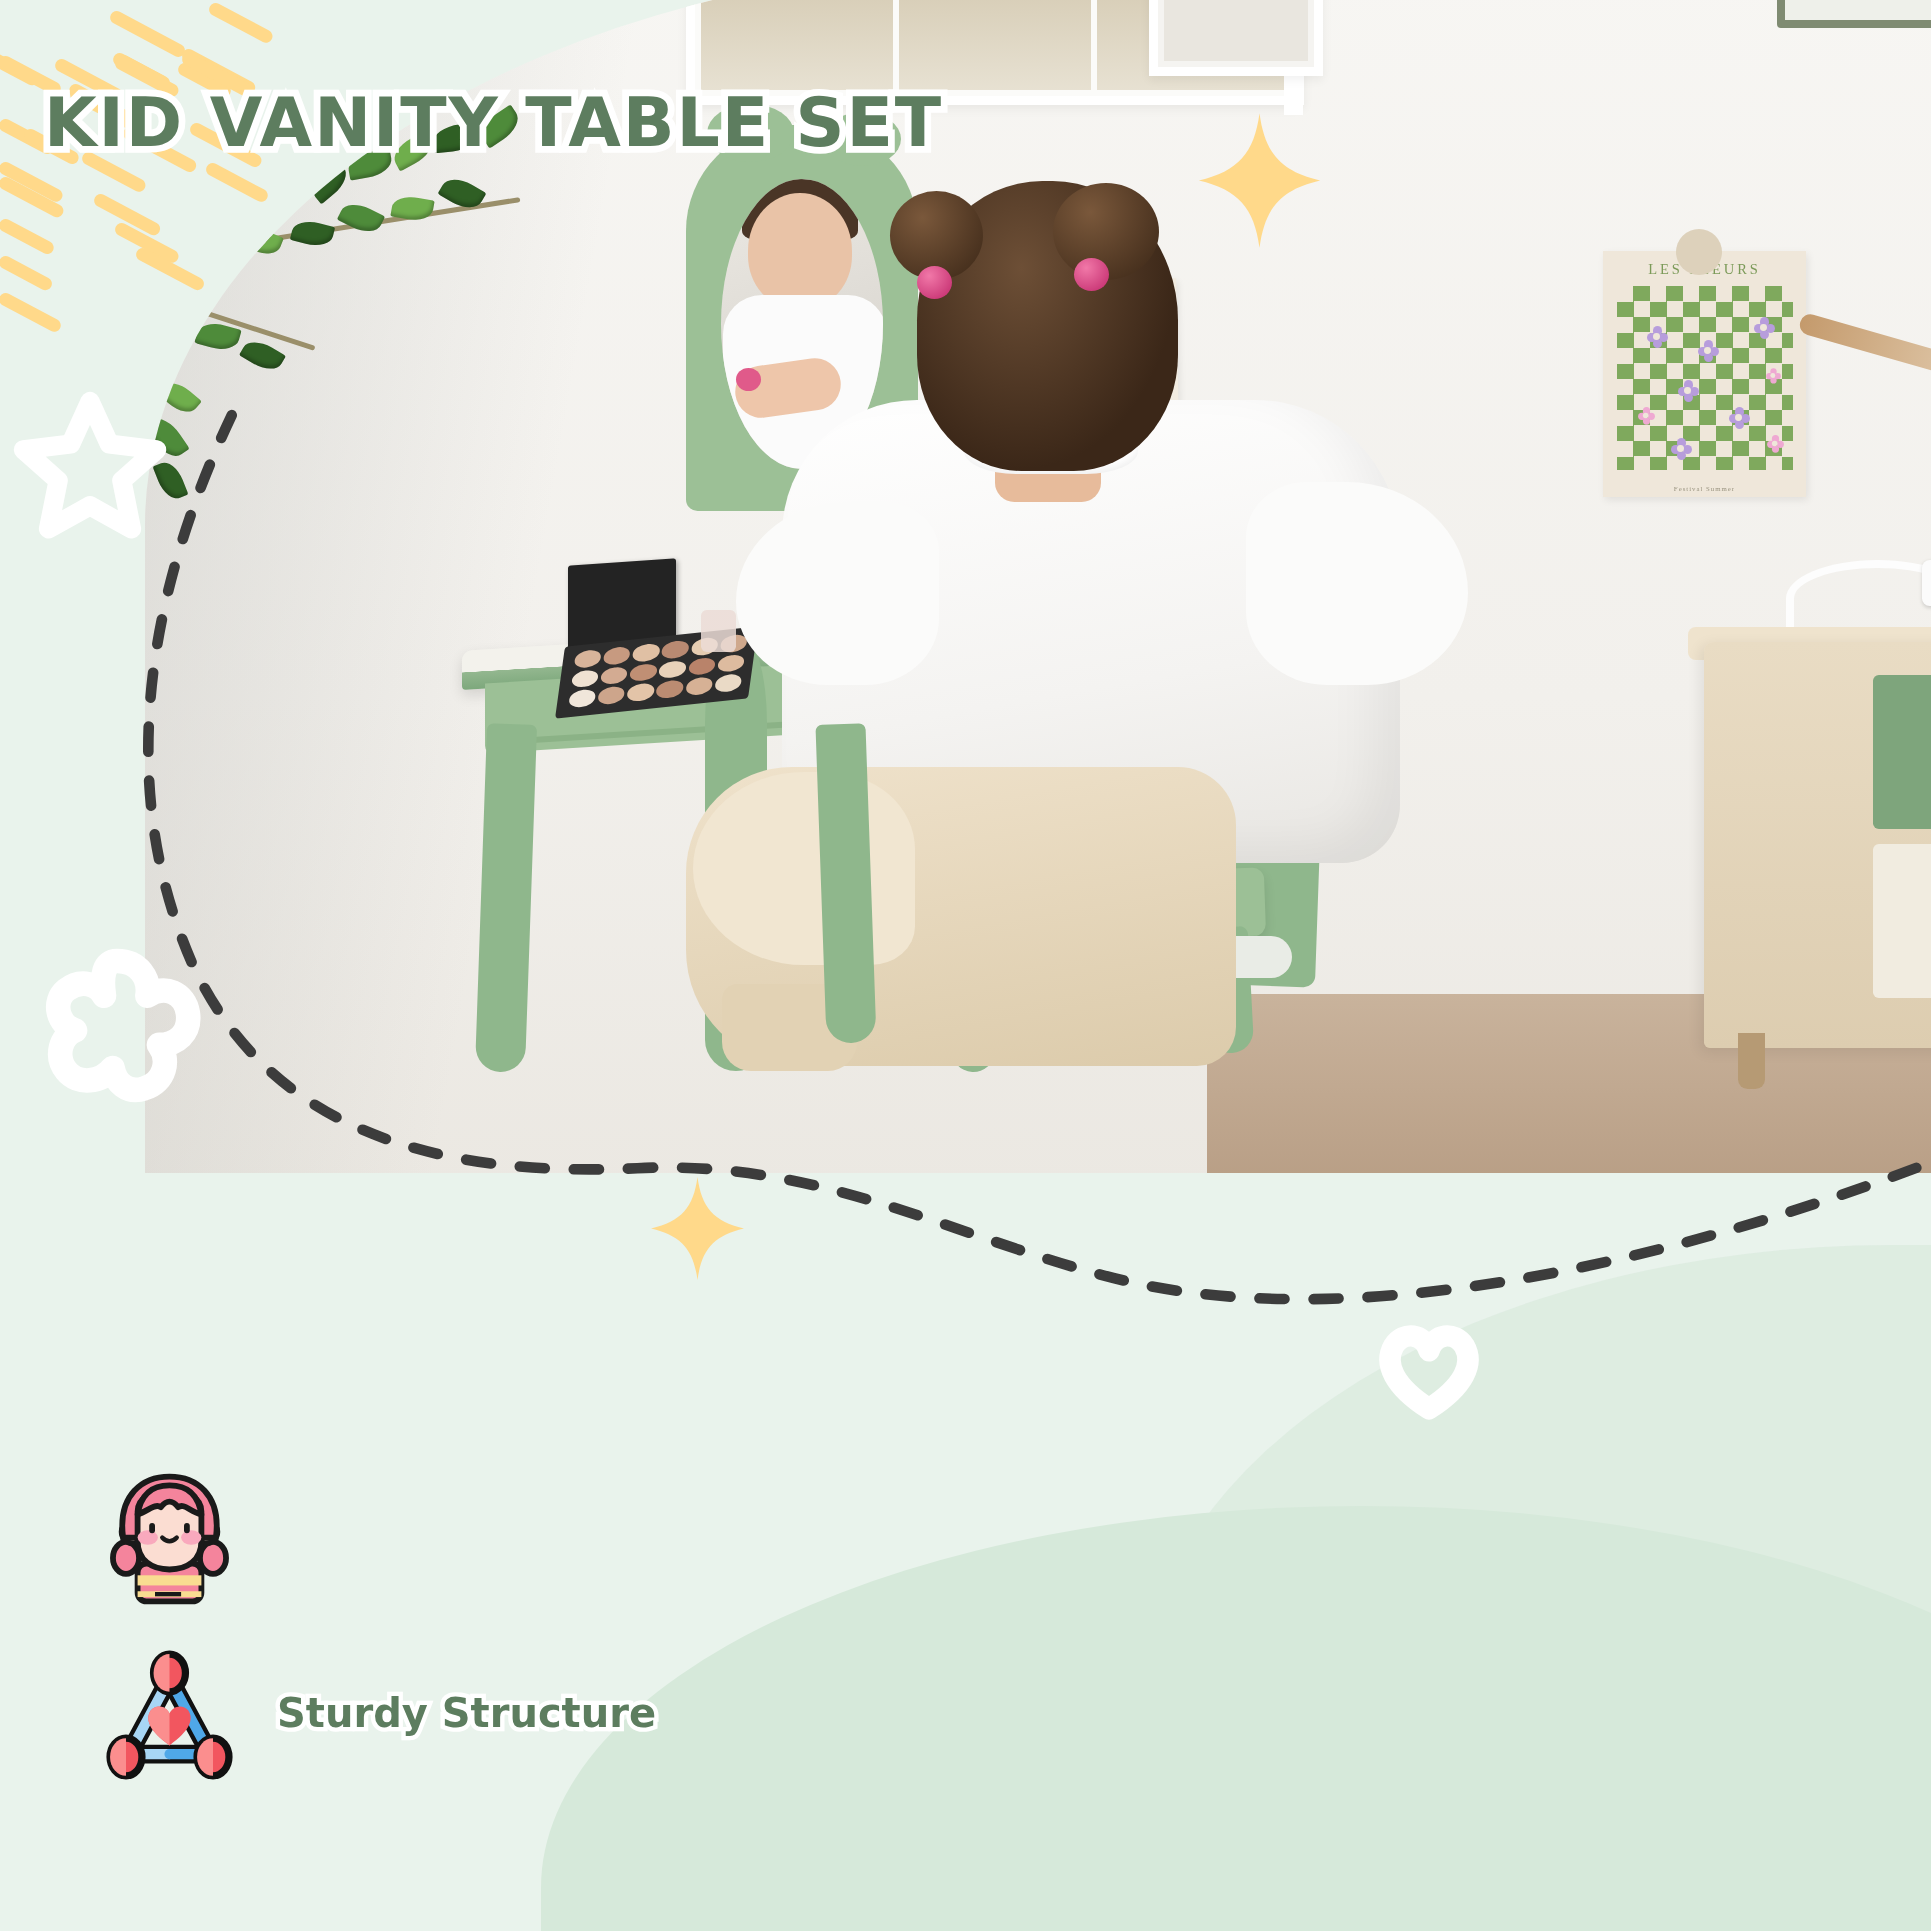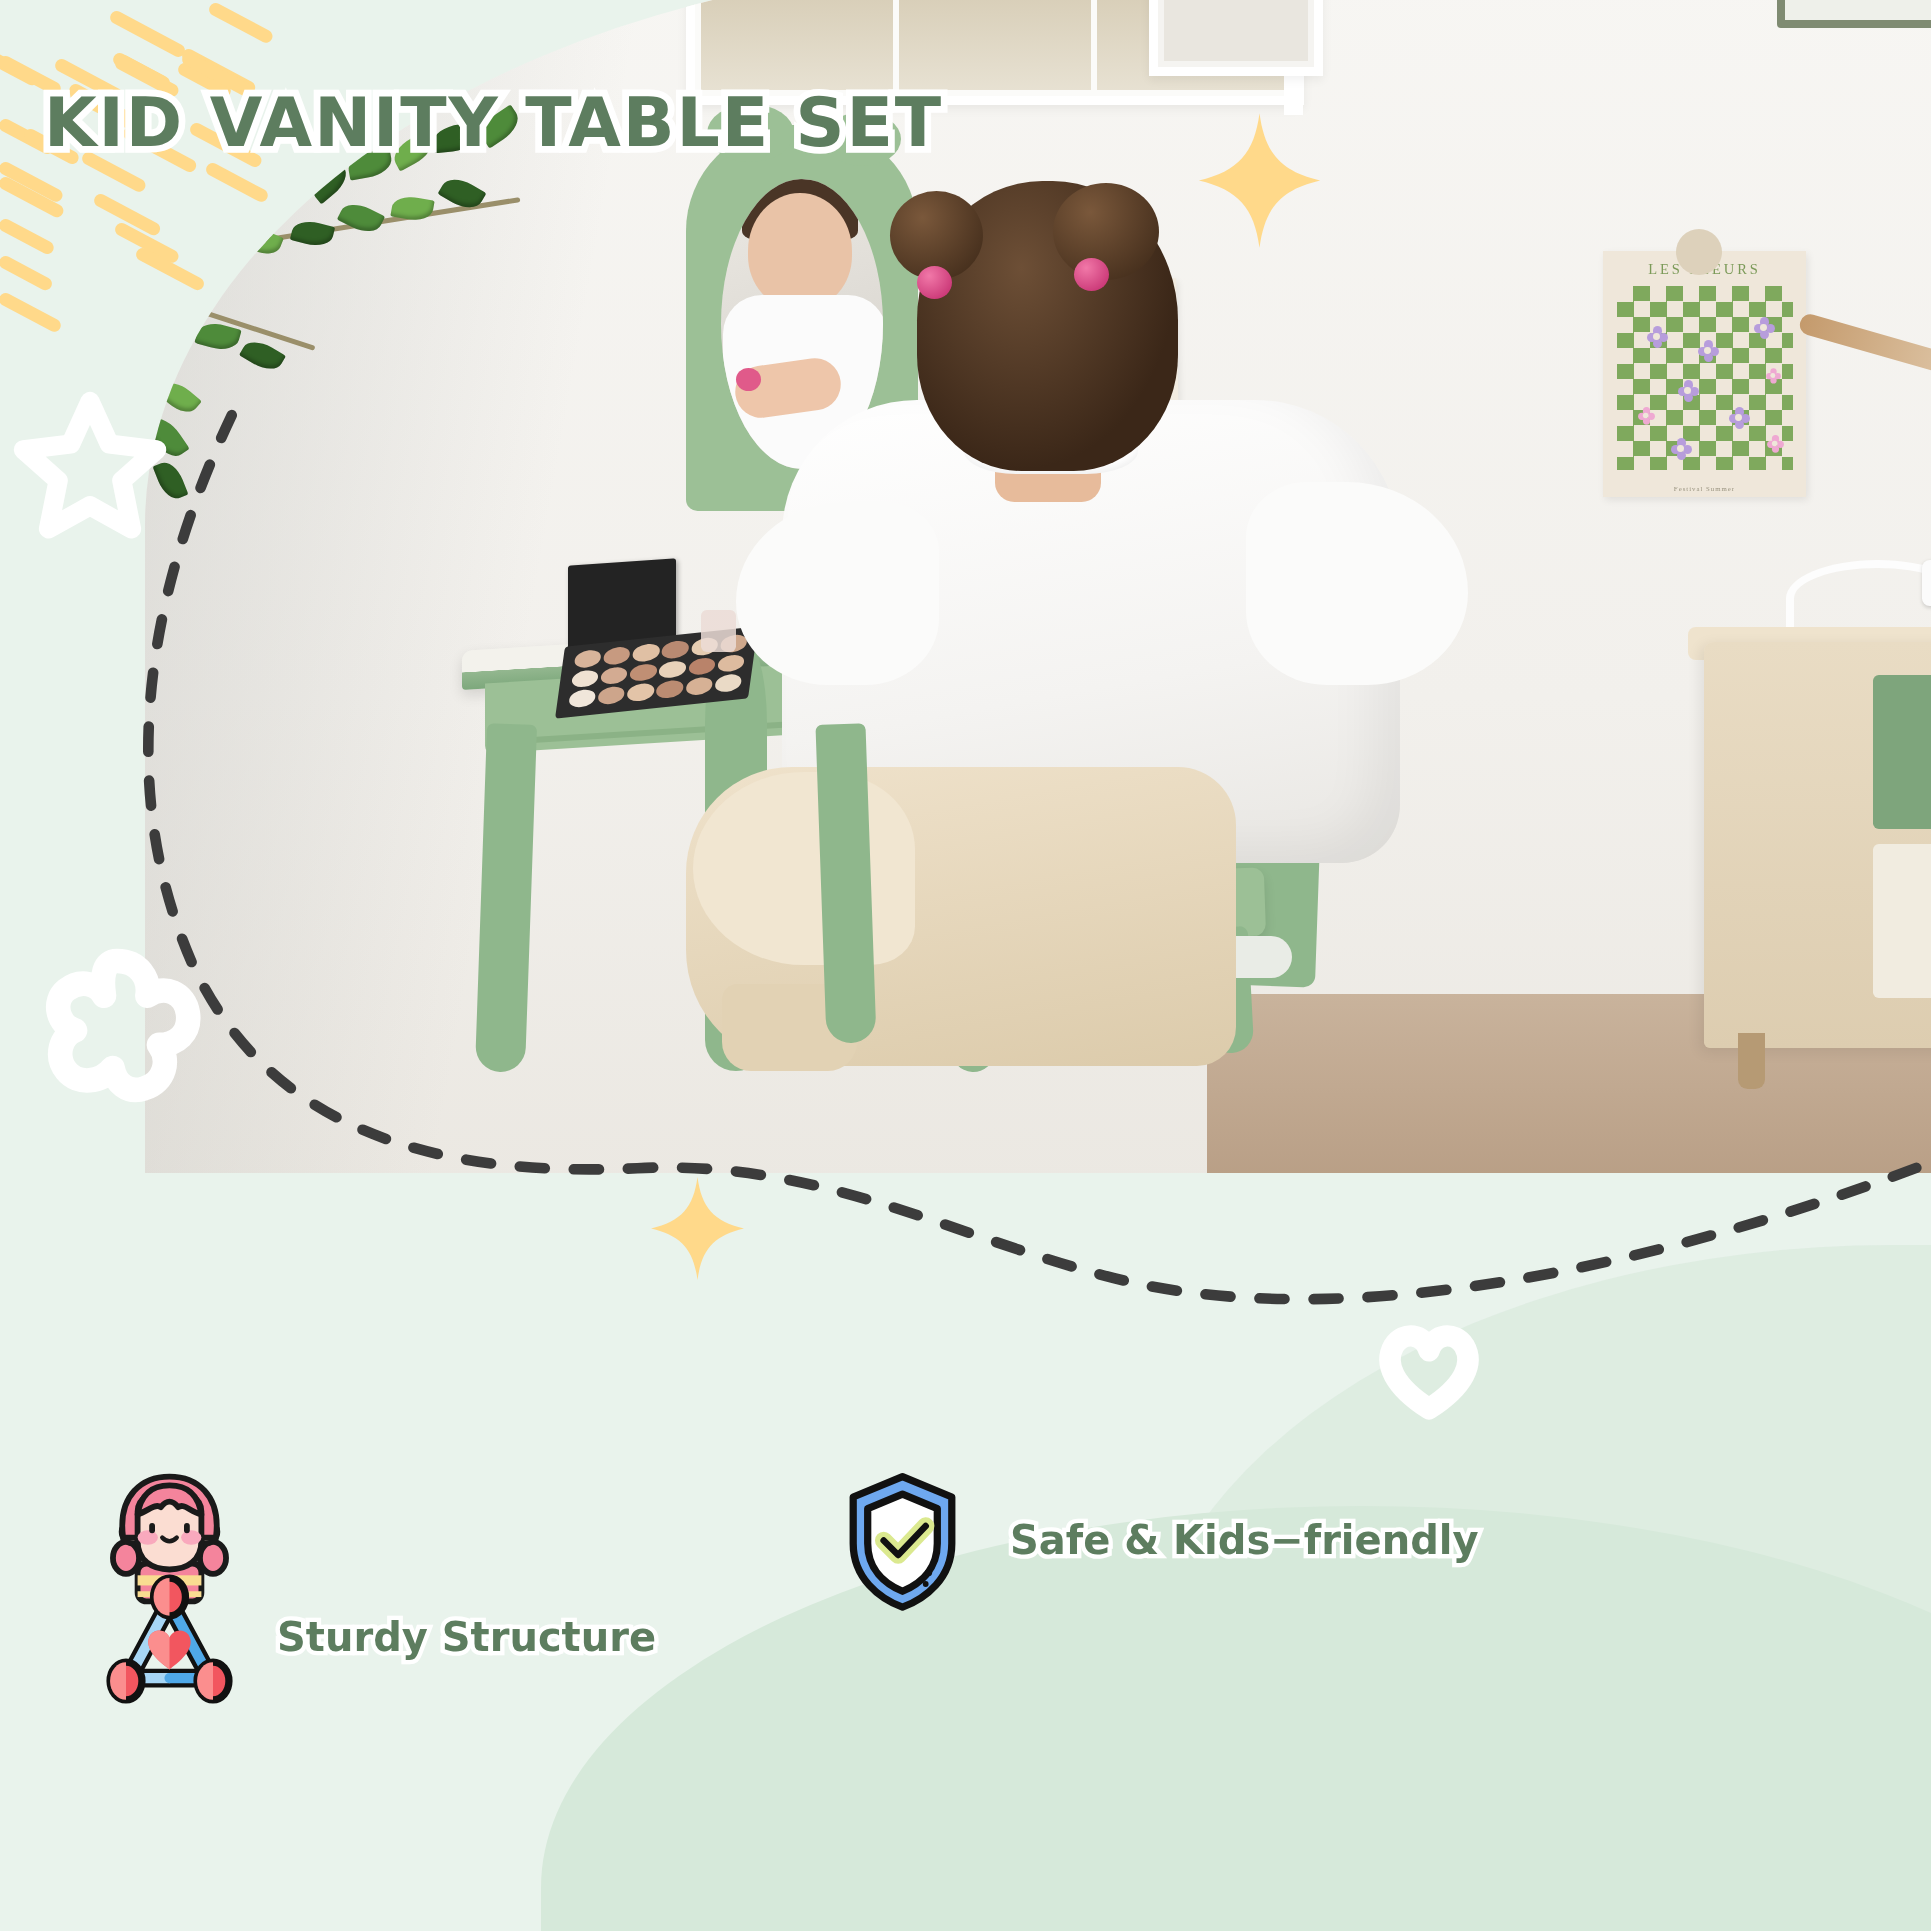--- a/index.html
+++ b/index.html
@@ -364,21 +364,21 @@
   .feature .f-label {
     font-family:"DejaVu Sans", sans-serif;
     font-size:40px; font-weight:bold;
     color:#5d7d5f; line-height:1.12;
     -webkit-text-stroke:8.7px #ffffff;
     paint-order:stroke fill;
     white-space:pre-line;
   }
   .f1 { left:97px; top:1468px; }
   .f2 { left:830px; top:1468px; }
-  .f3 { left:97px; top:1565px; }
+  .f3 { left:97px; top:1641px; }
   .f4 { left:830px; top:1641px; }
   .ficon { width:145px; height:145px; flex:0 0 145px; position:relative; }
 
   
   .deco { position:absolute; pointer-events:none; }
   .dash-line { position:absolute; background:#ffd98a; border-radius:7.7px; height:12.6px; transform-origin:left center; }
 </style>
 </head>
 <body>
 
@@ -676,33 +676,20 @@
         <ellipse cx="65" cy="48" rx="7" ry="5" fill="#f9a9bd"></ellipse>
 
         <rect x="36" y="38" width="4" height="7" rx="2" fill="#1a1a1a"></rect>
         <rect x="60" y="38" width="4" height="7" rx="2" fill="#1a1a1a"></rect>
 
         <path d="M45 48 Q50 53 55 48" fill="none" stroke="#1a1a1a" stroke-width="3" stroke-linecap="round"></path>
       </svg>
     </div>
   </div>
 
-  <div class="feature f2">
-    <div class="ficon">
-      <svg width="145" height="145" viewBox="0 0 100 100">
-        <path d="M50 6 L84 20 L84 52 C84 76 66 90 50 96 C34 90 16 76 16 52 L16 20 Z" fill="#6ea8ef" stroke="#111" stroke-width="5" stroke-linejoin="round"></path>
-        <path d="M50 18 L74 28 L74 52 C74 70 62 80 50 85 C38 80 26 70 26 52 L26 28 Z" fill="#ffffff" stroke="#111" stroke-width="5" stroke-linejoin="round"></path>
-        <path d="M37 50 L47 60 L66 40" fill="none" stroke="#dbe98f" stroke-width="12" stroke-linecap="round" stroke-linejoin="round"></path>
-        <path d="M37 50 L47 60 L66 40" fill="none" stroke="#111" stroke-width="4.5" stroke-linecap="round" stroke-linejoin="round"></path>
-        <circle cx="68" cy="72" r="2.5" fill="#111"></circle>
-        <circle cx="66" cy="80" r="2" fill="#111"></circle>
-      </svg>
-    </div>
-    <div class="f-label">Safe &amp; Kids−friendly</div>
-  </div>
 
   <div class="feature f3">
     <div class="ficon">
       <svg width="145" height="145" viewBox="0 0 100 100">
 
         <line x1="50" y1="26" x2="22" y2="78" stroke="#111" stroke-width="13" stroke-linecap="round"></line>
         <line x1="50" y1="26" x2="78" y2="78" stroke="#111" stroke-width="13" stroke-linecap="round"></line>
         <line x1="22" y1="78" x2="78" y2="78" stroke="#111" stroke-width="13" stroke-linecap="round"></line>
         <line x1="50" y1="26" x2="22" y2="78" stroke="#a7d6f5" stroke-width="7" stroke-linecap="round"></line>
         <line x1="50" y1="26" x2="78" y2="78" stroke="#4fa8e8" stroke-width="7" stroke-linecap="round"></line>

